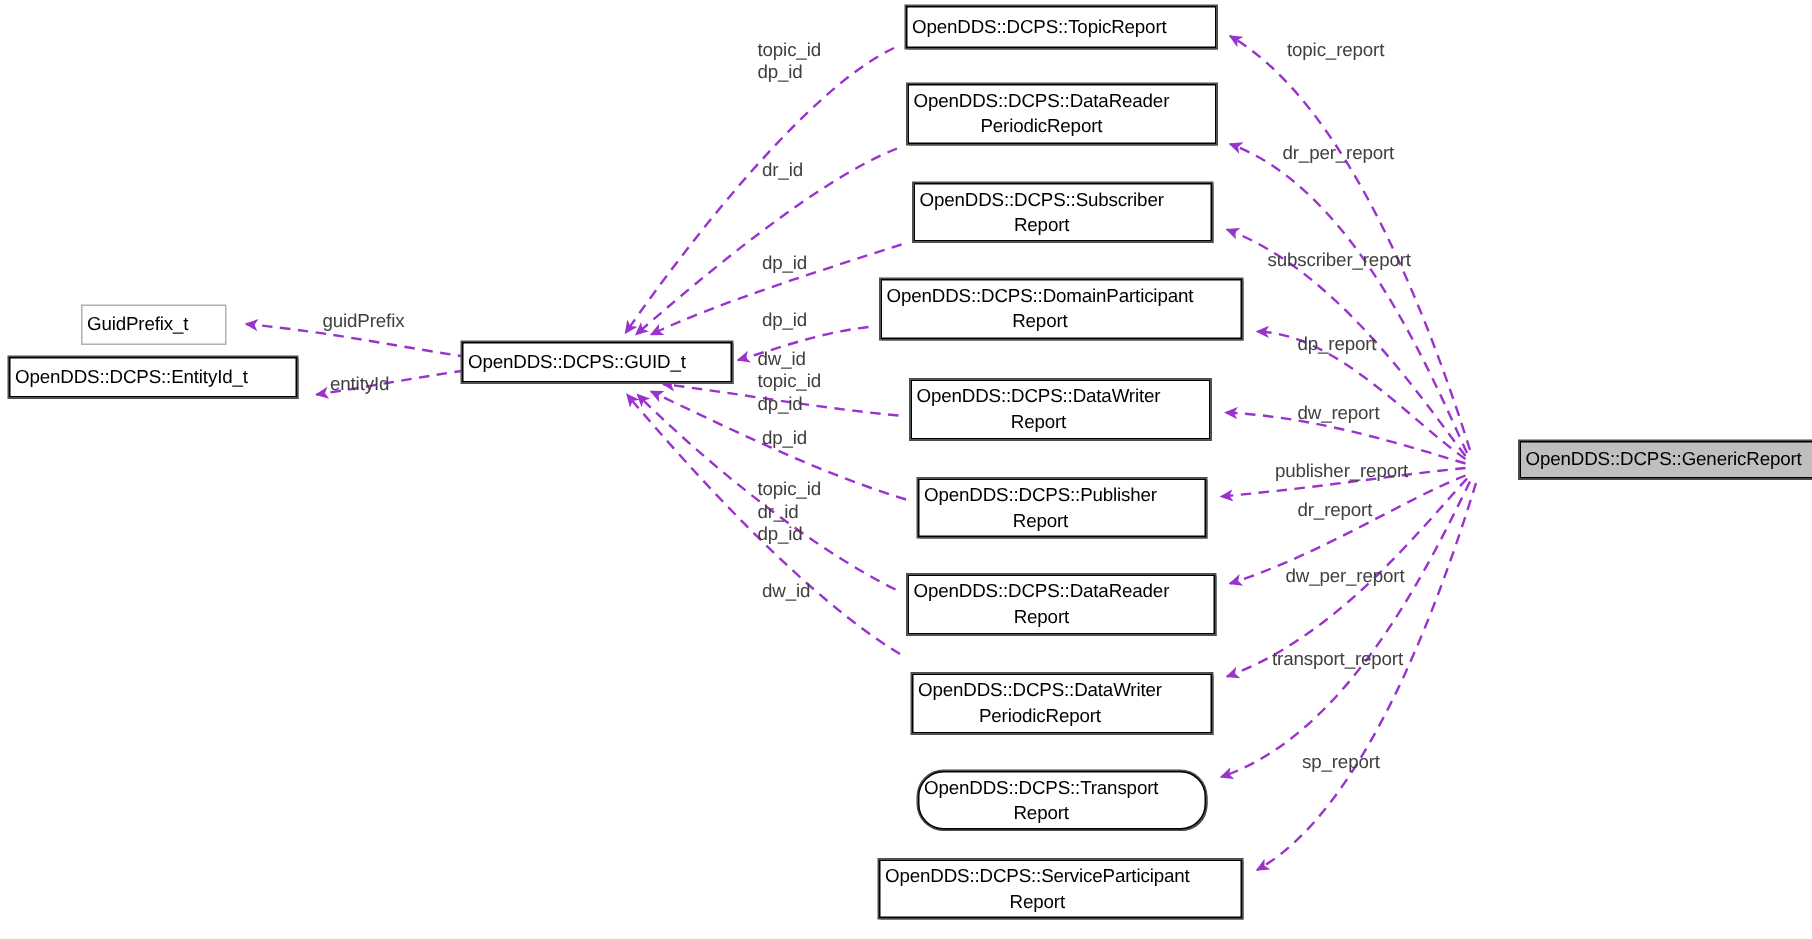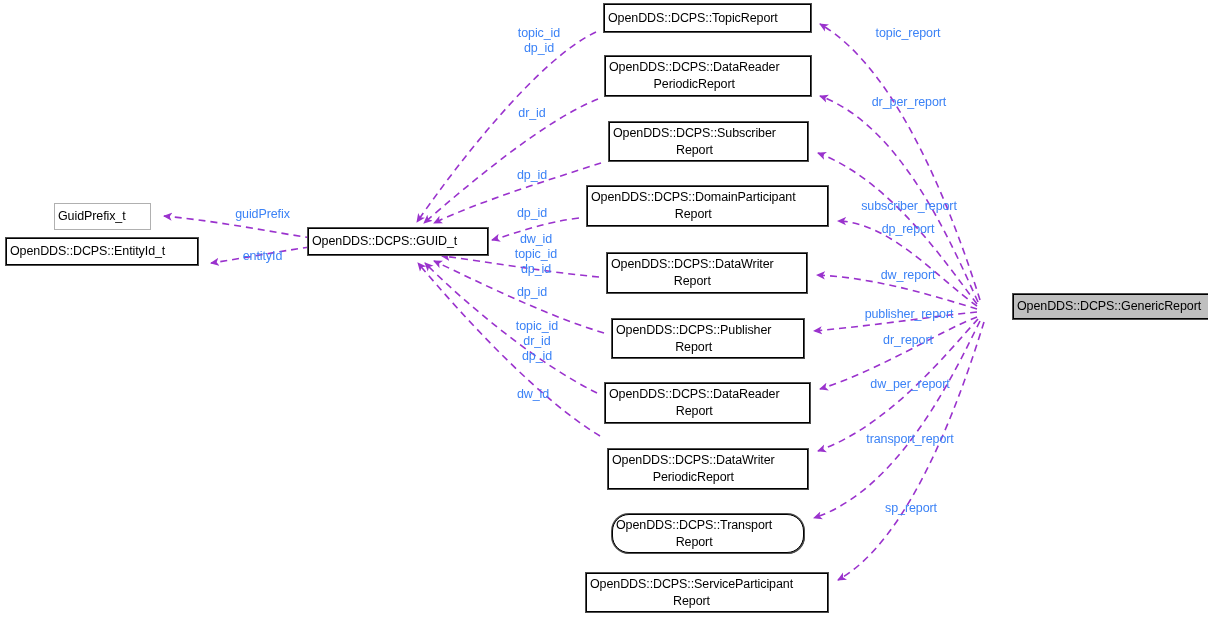--- a/index.html
+++ b/index.html
@@ -48,22 +48,21 @@
     box-shadow: 1px 1px 0 0 #4d4d4d, 0 0 0 1px #4d4d4d;
   }
   .uml-node.faint {
     border: 1px solid #b0b0b0;
     box-shadow: none;
   }
   .edge-label {
     position: absolute;
     font-size: 12.5px;
     line-height: 15px;
-    color: #3b82f6;
-    text-align: center;
+    color: #404040;
     white-space: pre-line;
     letter-spacing: -0.1px;
   }
 </style>
 </head>
 <body>
 
 <div id="diagram-root">
   <svg id="edge-layer" viewBox="0 0 1208 626">
     <defs>
@@ -130,21 +129,21 @@
       <div class="edge-label" style="left: 505px; top: 232px; width: 62px;">dw_id
 topic_id
 dp_id</div>
       <div class="edge-label" style="left: 508px; top: 285px; width: 48px;">dp_id</div>
       <div class="edge-label" style="left: 505px; top: 319px; width: 64px;">topic_id
 dr_id
 dp_id</div>
       <div class="edge-label" style="left: 508px; top: 387px; width: 50px;">dw_id</div>
       <div class="edge-label" style="left: 858px; top: 26px; width: 100px;">topic_report</div>
       <div class="edge-label" style="left: 855px; top: 95px; width: 108px;">dr_per_report</div>
-      <div class="edge-label" style="left: 845px; top: 166px; width: 128px; margin-top: 33px;">subscriber_report</div>
+      <div class="edge-label" style="left: 845px; top: 166px; width: 128px;">subscriber_report</div>
       <div class="edge-label" style="left: 865px; top: 222px; width: 86px;">dp_report</div>
       <div class="edge-label" style="left: 865px; top: 268px; width: 86px;">dw_report</div>
       <div class="edge-label" style="left: 850px; top: 307px; width: 118px;">publisher_report</div>
       <div class="edge-label" style="left: 865px; top: 333px; width: 86px;">dr_report</div>
       <div class="edge-label" style="left: 857px; top: 377px; width: 106px;">dw_per_report</div>
       <div class="edge-label" style="left: 848px; top: 432px; width: 124px;">transport_report</div>
       <div class="edge-label" style="left: 868px; top: 501px; width: 86px;">sp_report</div>
     </div>
 </div>
 

